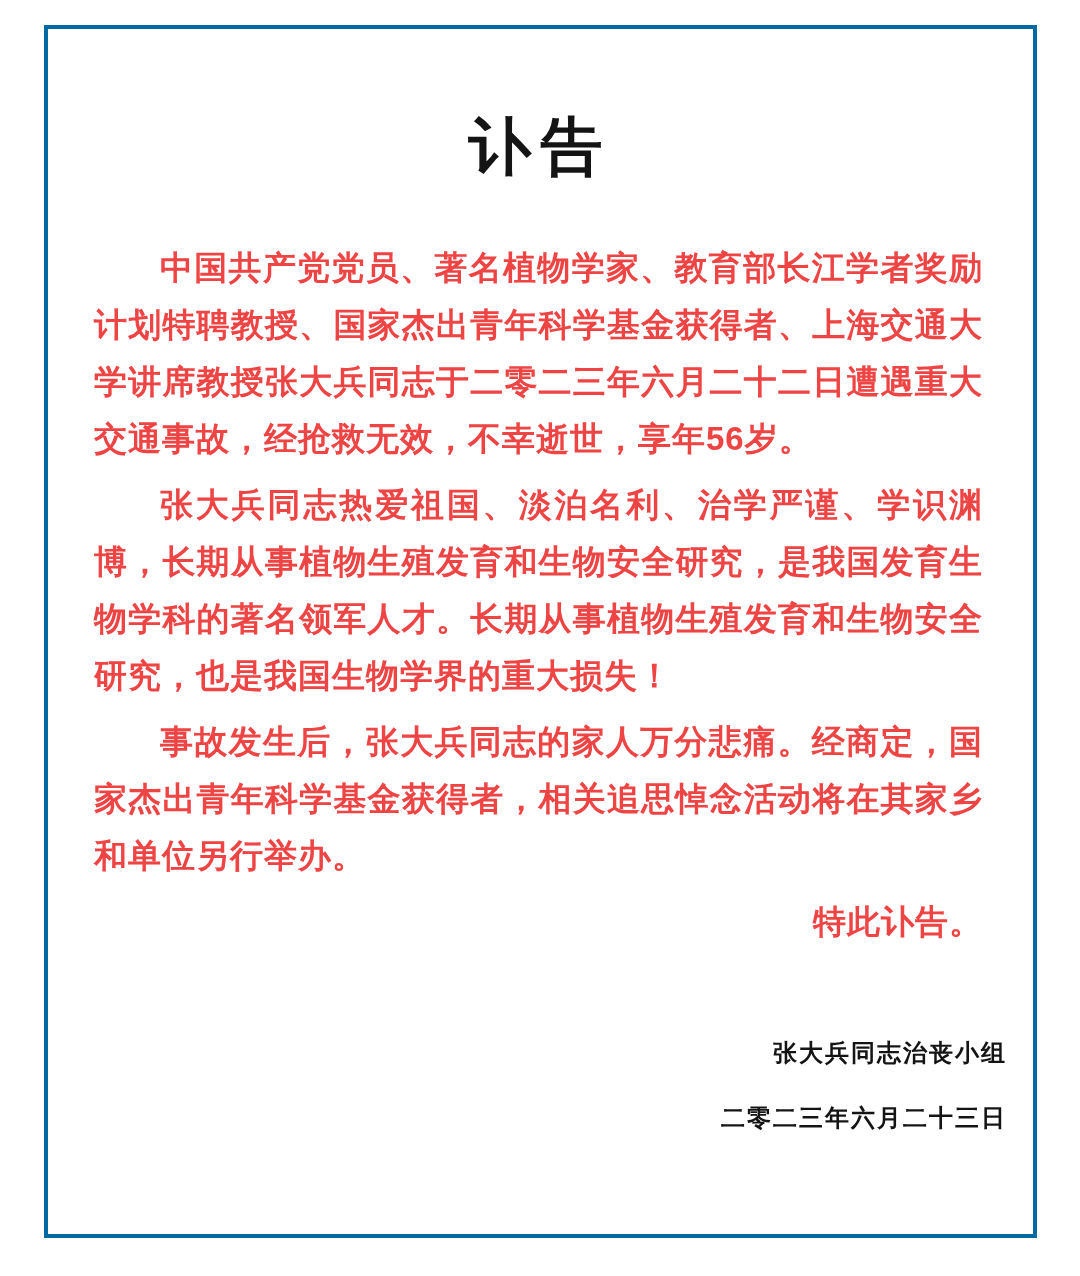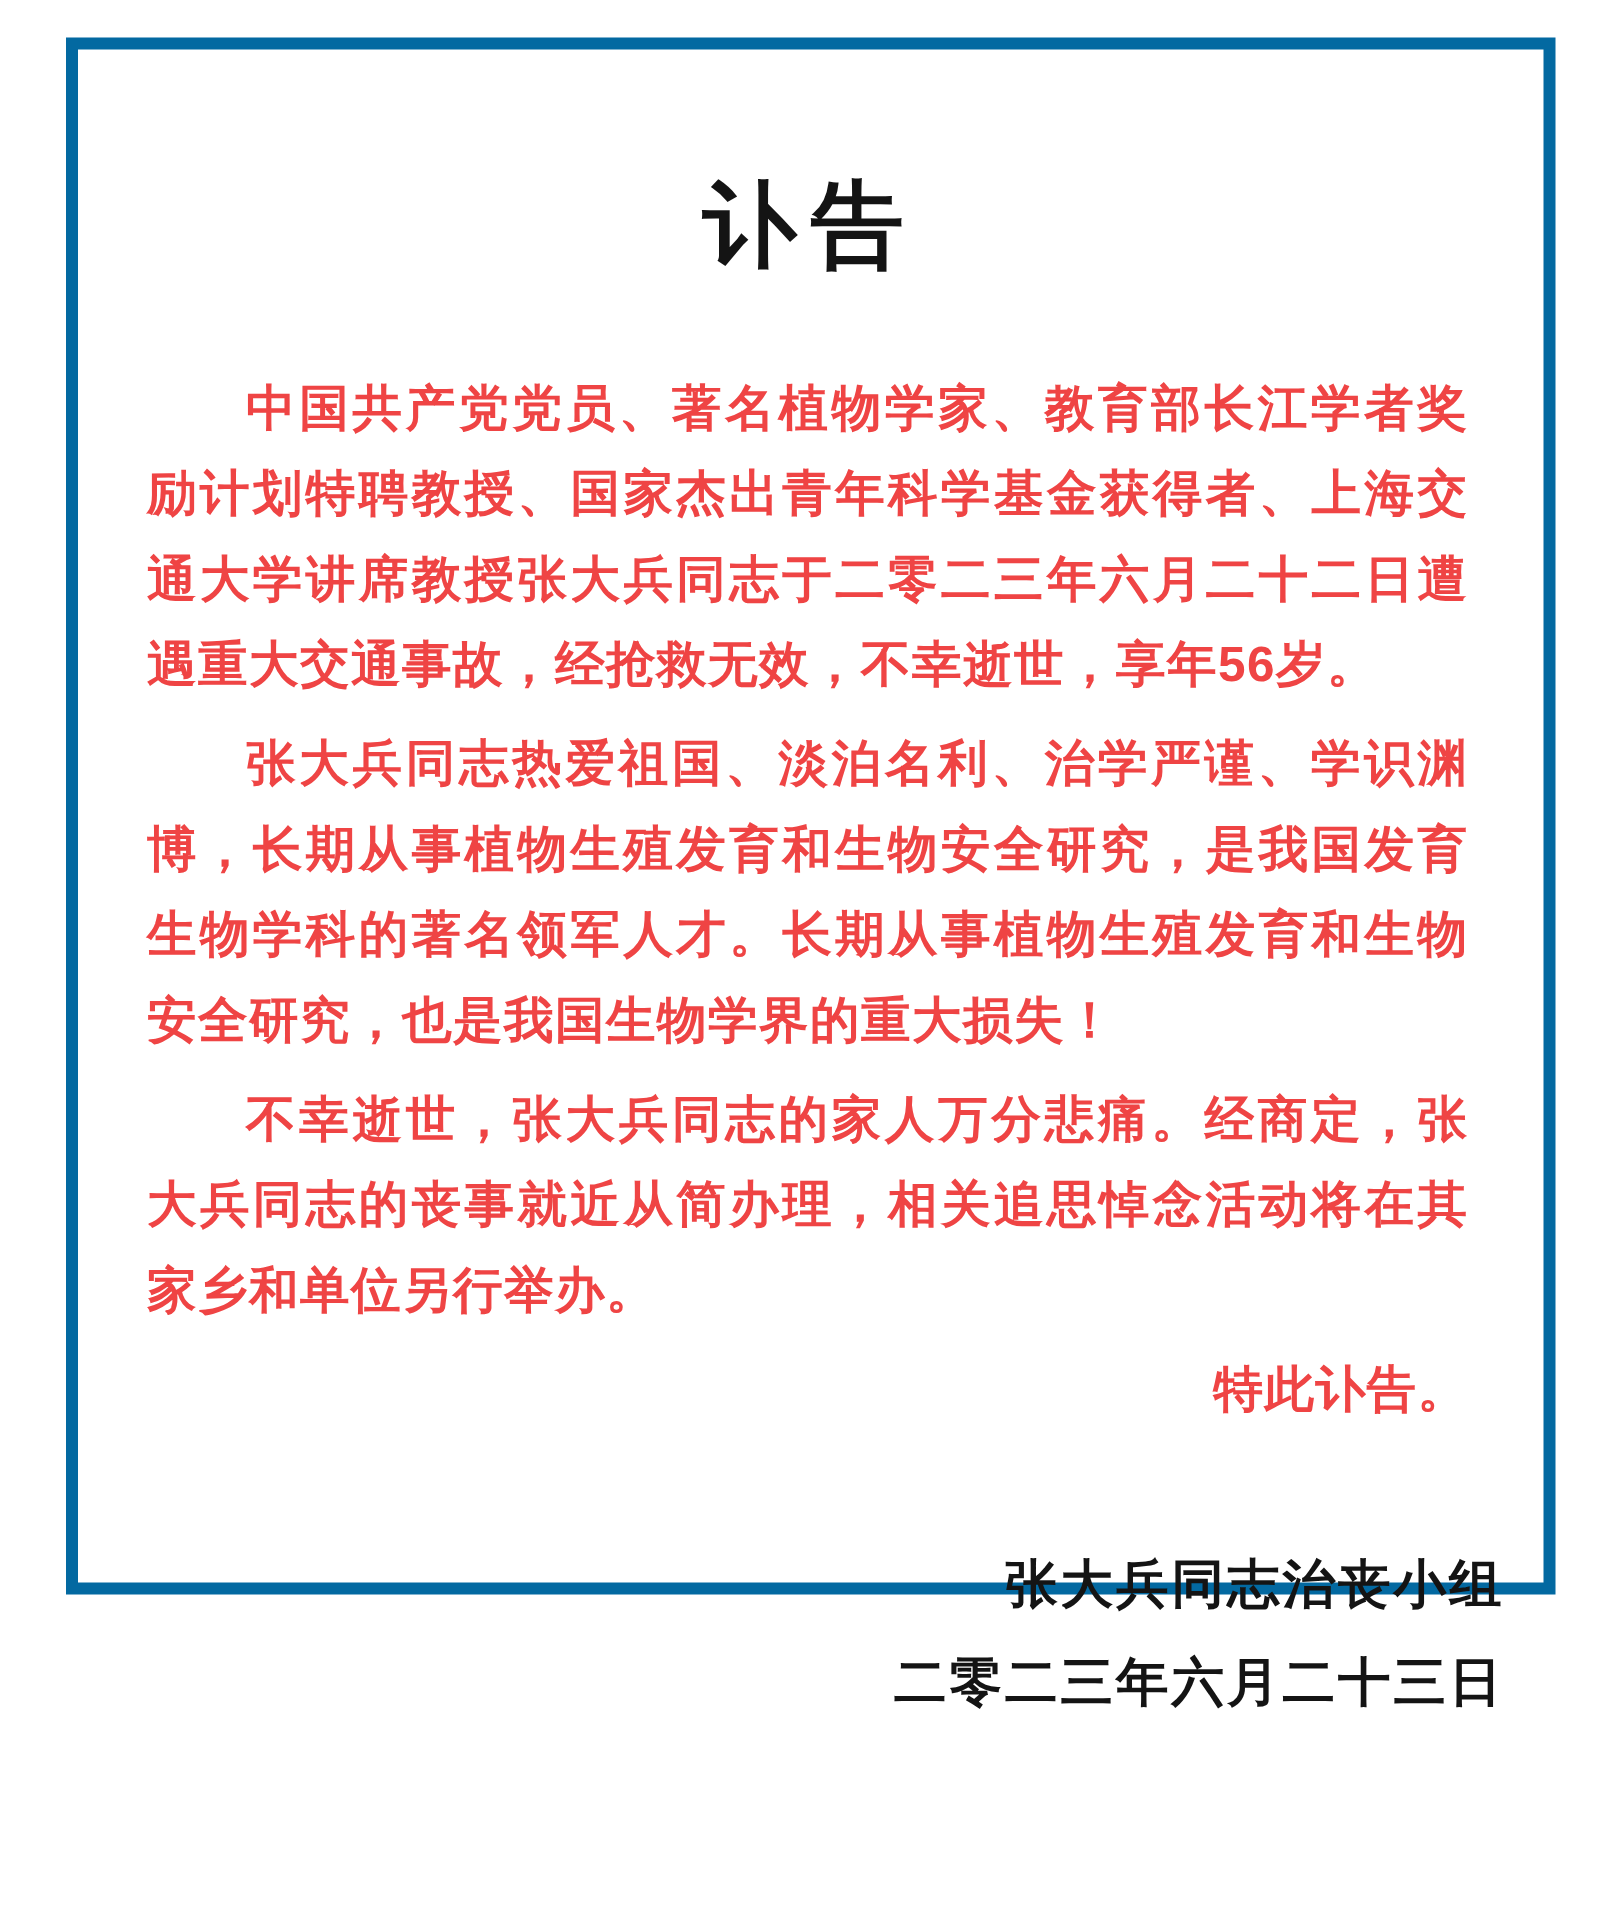--- a/index.html
+++ b/index.html
@@ -16,22 +16,22 @@
     position: relative;
     width: 1080px;
     height: 1276px;
     background: #ffffff;
   }
   .notice-frame {
     position: absolute;
     left: 44px;
     top: 25px;
     width: 993px;
-    height: 1038px;
-    border: 8px solid #0369a1;
+    height: 1213px;
+    border: 4px solid #0369a1;
     background: #ffffff;
   }
   .notice-title {
     margin: 84px 0 0 0;
     text-align: center;
     font-size: 62px;
     font-weight: 700;
     color: #141414;
     letter-spacing: 10px;
     line-height: 1.1;
@@ -53,38 +53,38 @@
   .notice-body p.closing {
     text-align: right;
   }
   .signature-block {
     margin-top: 70px;
     padding-right: 26px;
     text-align: right;
     color: #141414;
   }
   .signature-block div {
-    font-size: 35px;
+    font-size: 24px;
     font-weight: 700;
     line-height: 65px;
     letter-spacing: 2px;
   }
 </style>
 </head>
 <body>
 
 <div class="page">
   <div class="notice-frame">
 
     <h1 class="notice-title">讣告</h1>
 
     <div class="notice-body">
       <p>中国共产党党员、著名植物学家、教育部长江学者奖励计划特聘教授、国家杰出青年科学基金获得者、上海交通大学讲席教授张大兵同志于二零二三年六月二十二日遭遇重大交通事故，经抢救无效，不幸逝世，享年56岁。</p>
       <p>张大兵同志热爱祖国、淡泊名利、治学严谨、学识渊博，长期从事植物生殖发育和生物安全研究，是我国发育生物学科的著名领军人才。长期从事植物生殖发育和生物安全研究，也是我国生物学界的重大损失！</p>
-      <p>不幸逝世，张大兵同志的家人万分悲痛。经商定，张大兵同志的丧事就近从简办理，相关追思悼念活动将在其家乡和单位另行举办。</p>
+      <p>事故发生后，张大兵同志的家人万分悲痛。经商定，国家杰出青年科学基金获得者，相关追思悼念活动将在其家乡和单位另行举办。</p>
       <p class="closing">特此讣告。</p>
     </div>
 
     <div class="signature-block">
       <div>张大兵同志治丧小组</div>
       <div>二零二三年六月二十三日</div>
     </div>
 
   </div>
 </div>

